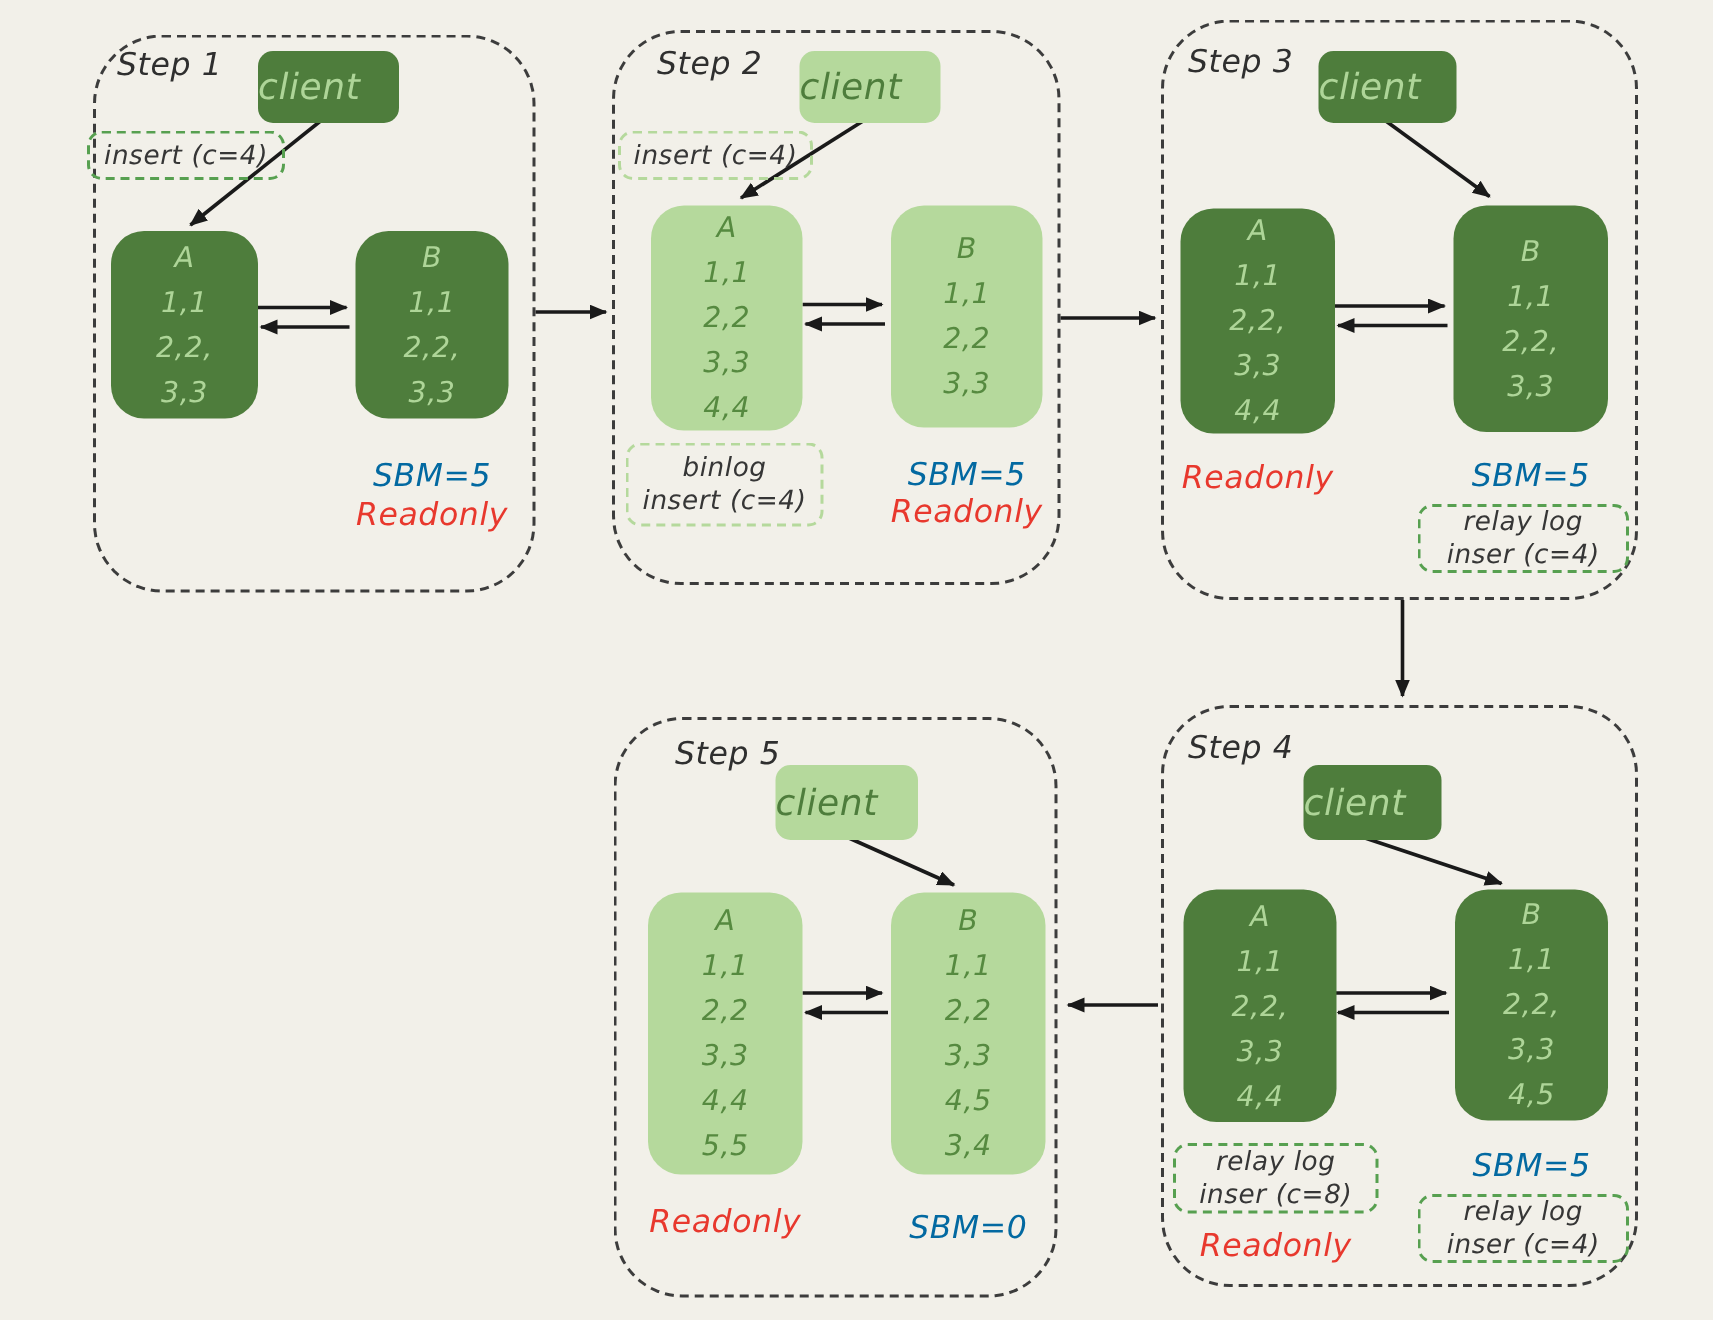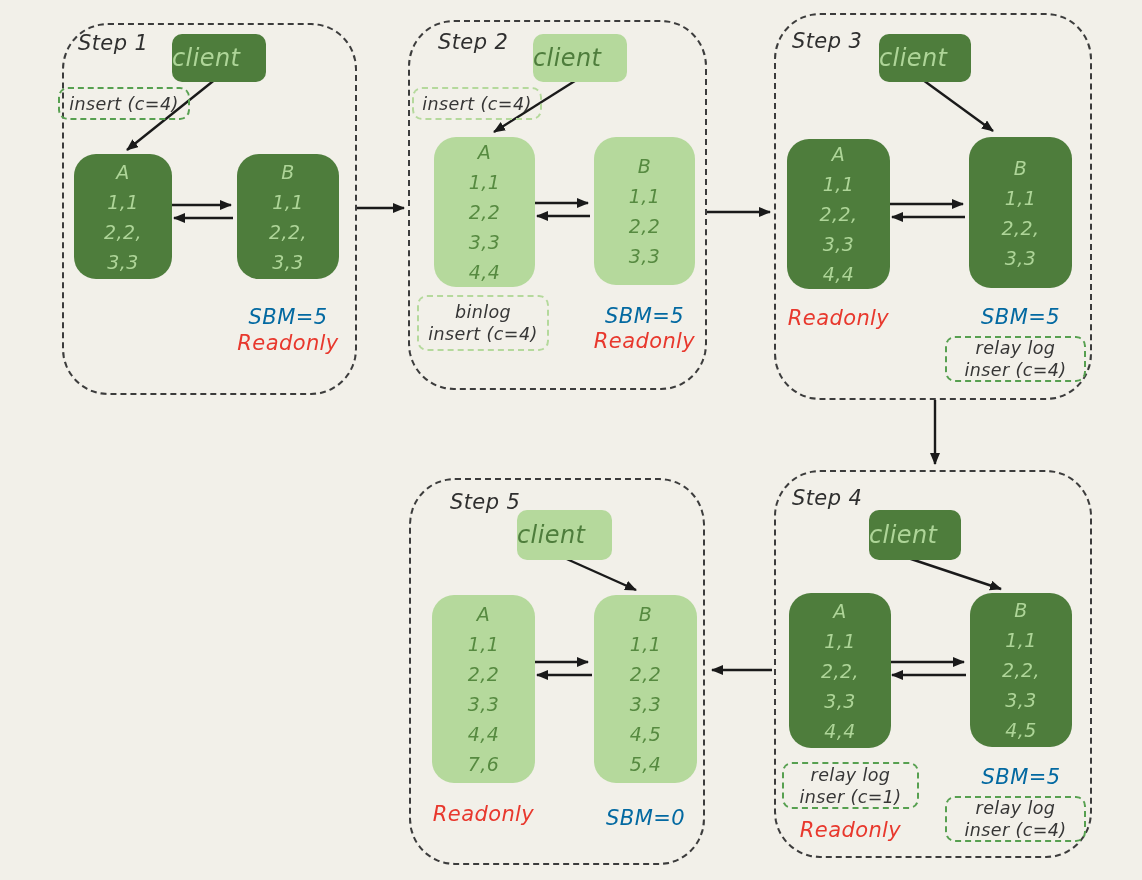--- a/index.html
+++ b/index.html
@@ -193,21 +193,21 @@
       <div class="node-rows">
           <div>1,1</div>
           <div>2,2,</div>
           <div>3,3</div>
           <div>4,5</div>
         </div>
     </div>
     <div class="annot hand" style="left:6px;top:290px;width:137px;height:47px;">
       <div>
           <div>relay log</div>
-          <div>inser (c=1)</div>
+          <div>inser (c=8)</div>
         </div>
     </div>
     <div class="readonly hand" style="left:6px;top:346px;width:137px;">Readonly</div>
     <div class="sbm hand" style="left:194px;top:293px;width:102px;">SBM=5</div>
     <div class="annot hand" style="left:169px;top:324px;width:141px;height:46px;">
       <div>
           <div>relay log</div>
           <div>inser (c=4)</div>
         </div>
     </div>
@@ -218,30 +218,30 @@
     <div class="client hand" style="left:106px;top:30px;width:95px;height:50px;">
       <span>client</span>
     </div>
     <div class="node hand" style="left:21px;top:115px;width:103px;height:188px;">
       <div class="node-name">A</div>
       <div class="node-rows">
           <div>1,1</div>
           <div>2,2</div>
           <div>3,3</div>
           <div>4,4</div>
-          <div>7,6</div>
+          <div>5,5</div>
         </div>
     </div>
     <div class="node hand" style="left:183px;top:115px;width:103px;height:188px;">
       <div class="node-name">B</div>
       <div class="node-rows">
           <div>1,1</div>
           <div>2,2</div>
           <div>3,3</div>
           <div>4,5</div>
-          <div>5,4</div>
+          <div>3,4</div>
         </div>
     </div>
     <div class="readonly hand" style="left:21px;top:322px;width:103px;">Readonly</div>
     <div class="sbm hand" style="left:183px;top:326px;width:103px;">SBM=0</div>
   </section>
 
 </div>
 
 </body></html>

